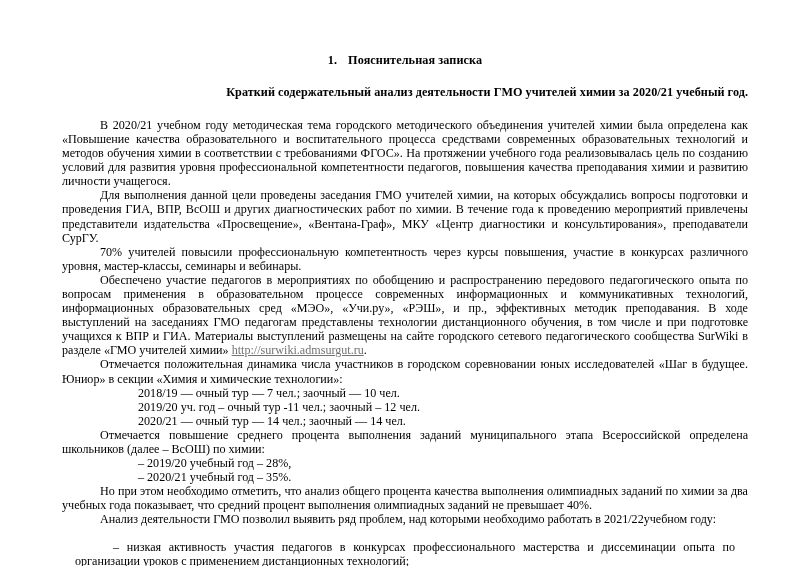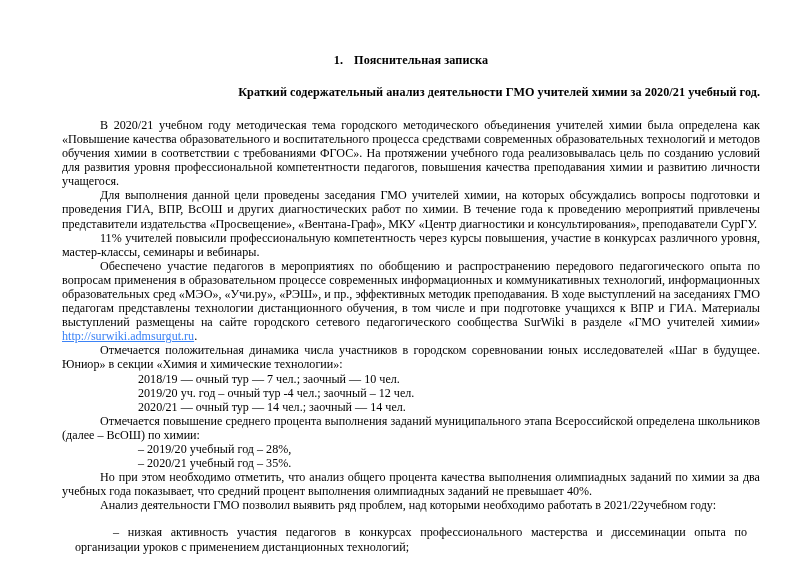--- a/index.html
+++ b/index.html
@@ -11,21 +11,21 @@
     width: 800px;
     height: 566px;
     overflow: hidden;
     font-family: "Liberation Serif", "DejaVu Serif", serif;
     color: #000000;
   }
   .page {
     width: 800px;
     height: 566px;
     box-sizing: border-box;
-    padding: 36px 40px 0 62px;
+    padding: 36px 52px 0 62px;
     background: #ffffff;
     position: relative;
   }
   .heading-num {
     text-align: center;
     font-weight: bold;
     font-size: 12.2px;
     line-height: 1.1;
     margin: 0 0 0 0;
     padding-top: 18px;
@@ -67,47 +67,47 @@
     padding-left: 76px;
   }
   p.dashline {
     margin: 13px;
     font-size: 12.1px;
     line-height: 14.1px;
     text-align: justify;
     text-indent: 38px;
   }
   a.weblink {
-    color: #3b82f6;
+    color: #737373;
     text-decoration: underline;
   }
 </style>
 </head>
 <body>
 
 <div class="page">
 
   <h1 class="heading-num"><span>1.</span><span class="num-gap"></span><span>Пояснительная записка</span></h1>
 
   <h2 class="heading-sub">Краткий содержательный анализ деятельности ГМО учителей химии за 2020/21 учебный год.</h2>
 
   <div class="body-block">
 
     <p class="para">В 2020/21 учебном году методическая тема городского методического объединения учителей химии была определена как «Повышение качества образовательного и воспитательного процесса средствами современных образовательных технологий и методов обучения химии в соответствии с требованиями ФГОС». На протяжении учебного года реализовывалась цель по созданию условий для развития уровня профессиональной компетентности педагогов, повышения качества преподавания химии и развитию личности учащегося.</p>
 
     <p class="para">Для выполнения данной цели проведены заседания ГМО учителей химии, на которых обсуждались вопросы подготовки и проведения ГИА, ВПР, ВсОШ и других диагностических работ по химии. В течение года к проведению мероприятий привлечены представители издательства «Просвещение», «Вентана-Граф», МКУ «Центр диагностики и консультирования», преподаватели СурГУ.</p>
 
-    <p class="para">11% учителей повысили профессиональную компетентность через курсы повышения, участие в конкурсах различного уровня, мастер-классы, семинары и вебинары.</p>
+    <p class="para">70% учителей повысили профессиональную компетентность через курсы повышения, участие в конкурсах различного уровня, мастер-классы, семинары и вебинары.</p>
 
     <p class="para"><span>Обеспечено участие педагогов в мероприятиях по обобщению и распространению передового педагогического опыта по вопросам применения в образовательном процессе современных информационных и коммуникативных технологий, информационных образовательных сред «МЭО», «Учи.ру», «РЭШ», и пр., эффективных методик преподавания. В ходе выступлений на заседаниях ГМО педагогам представлены технологии дистанционного обучения, в том числе и при подготовке учащихся к ВПР и ГИА. Материалы выступлений размещены на сайте городского сетевого педагогического сообщества SurWiki в разделе «ГМО учителей химии» </span><a class="weblink" href="#">http://surwiki.admsurgut.ru</a><span>.</span></p>
 
     <p class="para">Отмечается положительная динамика числа участников в городском соревновании юных исследователей «Шаг в будущее. Юниор» в секции «Химия и химические технологии»:</p>
 
     <p class="listline">2018/19 — очный тур — 7 чел.; заочный — 10 чел.</p>
-    <p class="listline">2019/20 уч. год – очный тур -4 чел.; заочный – 12 чел.</p>
+    <p class="listline">2019/20 уч. год – очный тур -11 чел.; заочный – 12 чел.</p>
     <p class="listline">2020/21 — очный тур — 14 чел.; заочный — 14 чел.</p>
 
     <p class="para">Отмечается повышение среднего процента выполнения заданий муниципального этапа Всероссийской определена школьников (далее – ВсОШ) по химии:</p>
 
     <p class="listline">– 2019/20 учебный год – 28%,</p>
     <p class="listline">– 2020/21 учебный год – 35%.</p>
 
     <p class="para">Но при этом необходимо отметить, что анализ общего процента качества выполнения олимпиадных заданий по химии за два учебных года показывает, что средний процент выполнения олимпиадных заданий не превышает 40%.</p>
 
     <p class="para">Анализ деятельности ГМО позволил выявить ряд проблем, над которыми необходимо работать в 2021/22учебном году:</p>

